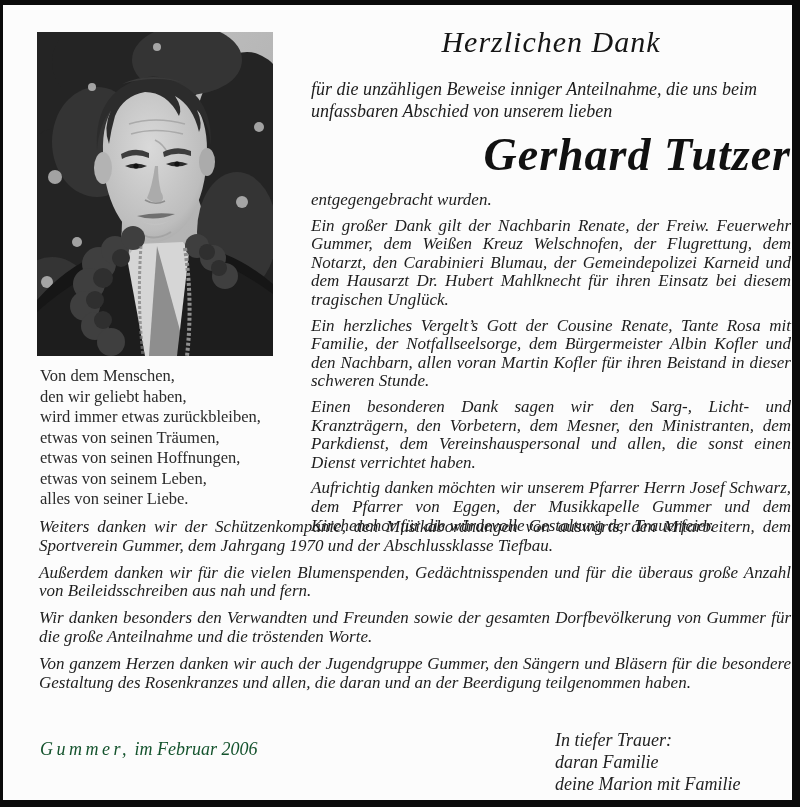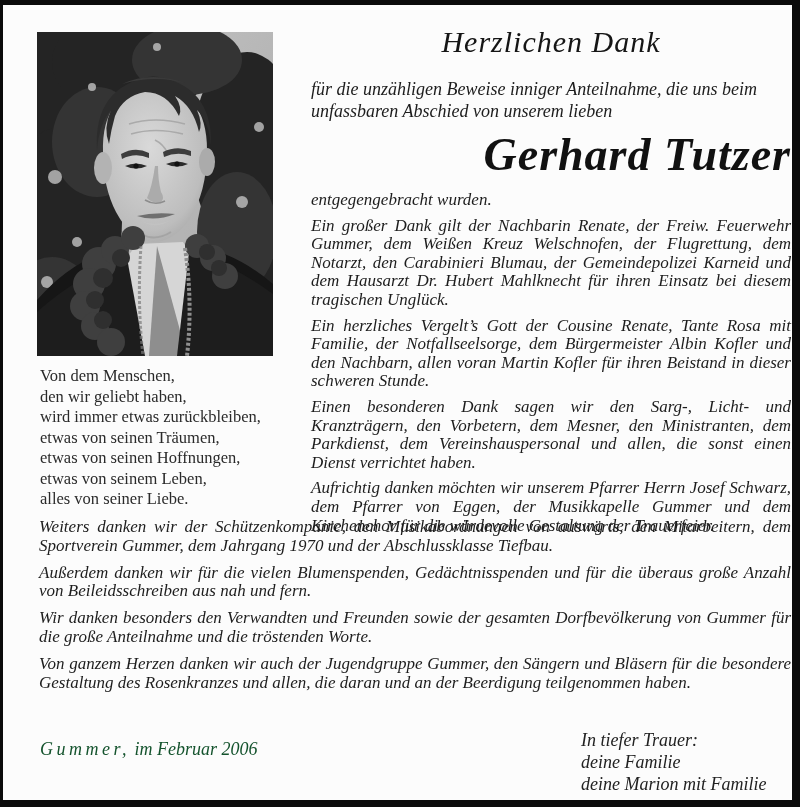--- a/index.html
+++ b/index.html
@@ -71,21 +71,21 @@
     font-size:17px;line-height:18.8px;
     margin-bottom:8px;
   }
   
   .placedate{
     position:absolute;left:37px;top:734px;
     font-style:italic;font-size:18px;color:#14532d;
   }
   .placedate .place{letter-spacing:3.5px;}
   .trauer{
-    position:absolute;left:578px;top:724px;
+    position:absolute;left:552px;top:724px;
     font-style:italic;font-size:18px;line-height:22px;color:#222;
   }
 </style>
 </head>
 <body>
 
 <div class="sheet">
 
   <div class="photo">
     <svg viewBox="0 0 236 324" preserveAspectRatio="none">
@@ -221,17 +221,17 @@
     <p class="bodypara">Wir danken besonders den Verwandten und Freunden sowie der gesamten Dorfbevölkerung von Gummer für die große Anteilnahme und die tröstenden Worte.</p>
     <p class="bodypara">Von ganzem Herzen danken wir auch der Jugendgruppe Gummer, den Sängern und Bläsern für die besondere Gestaltung des Rosenkranzes und allen, die daran und an der Beerdigung teilgenommen haben.</p>
   </div>
 
   <div class="placedate">
     <span class="place">Gummer,</span>
     <span>im Februar 2006</span>
   </div>
   <div class="trauer">
     <div>In tiefer Trauer:</div>
-    <div>deine Familie</div>
+    <div>daran Familie</div>
     <div>deine Marion mit Familie</div>
   </div>
 
 </div>
 
 </body></html>

